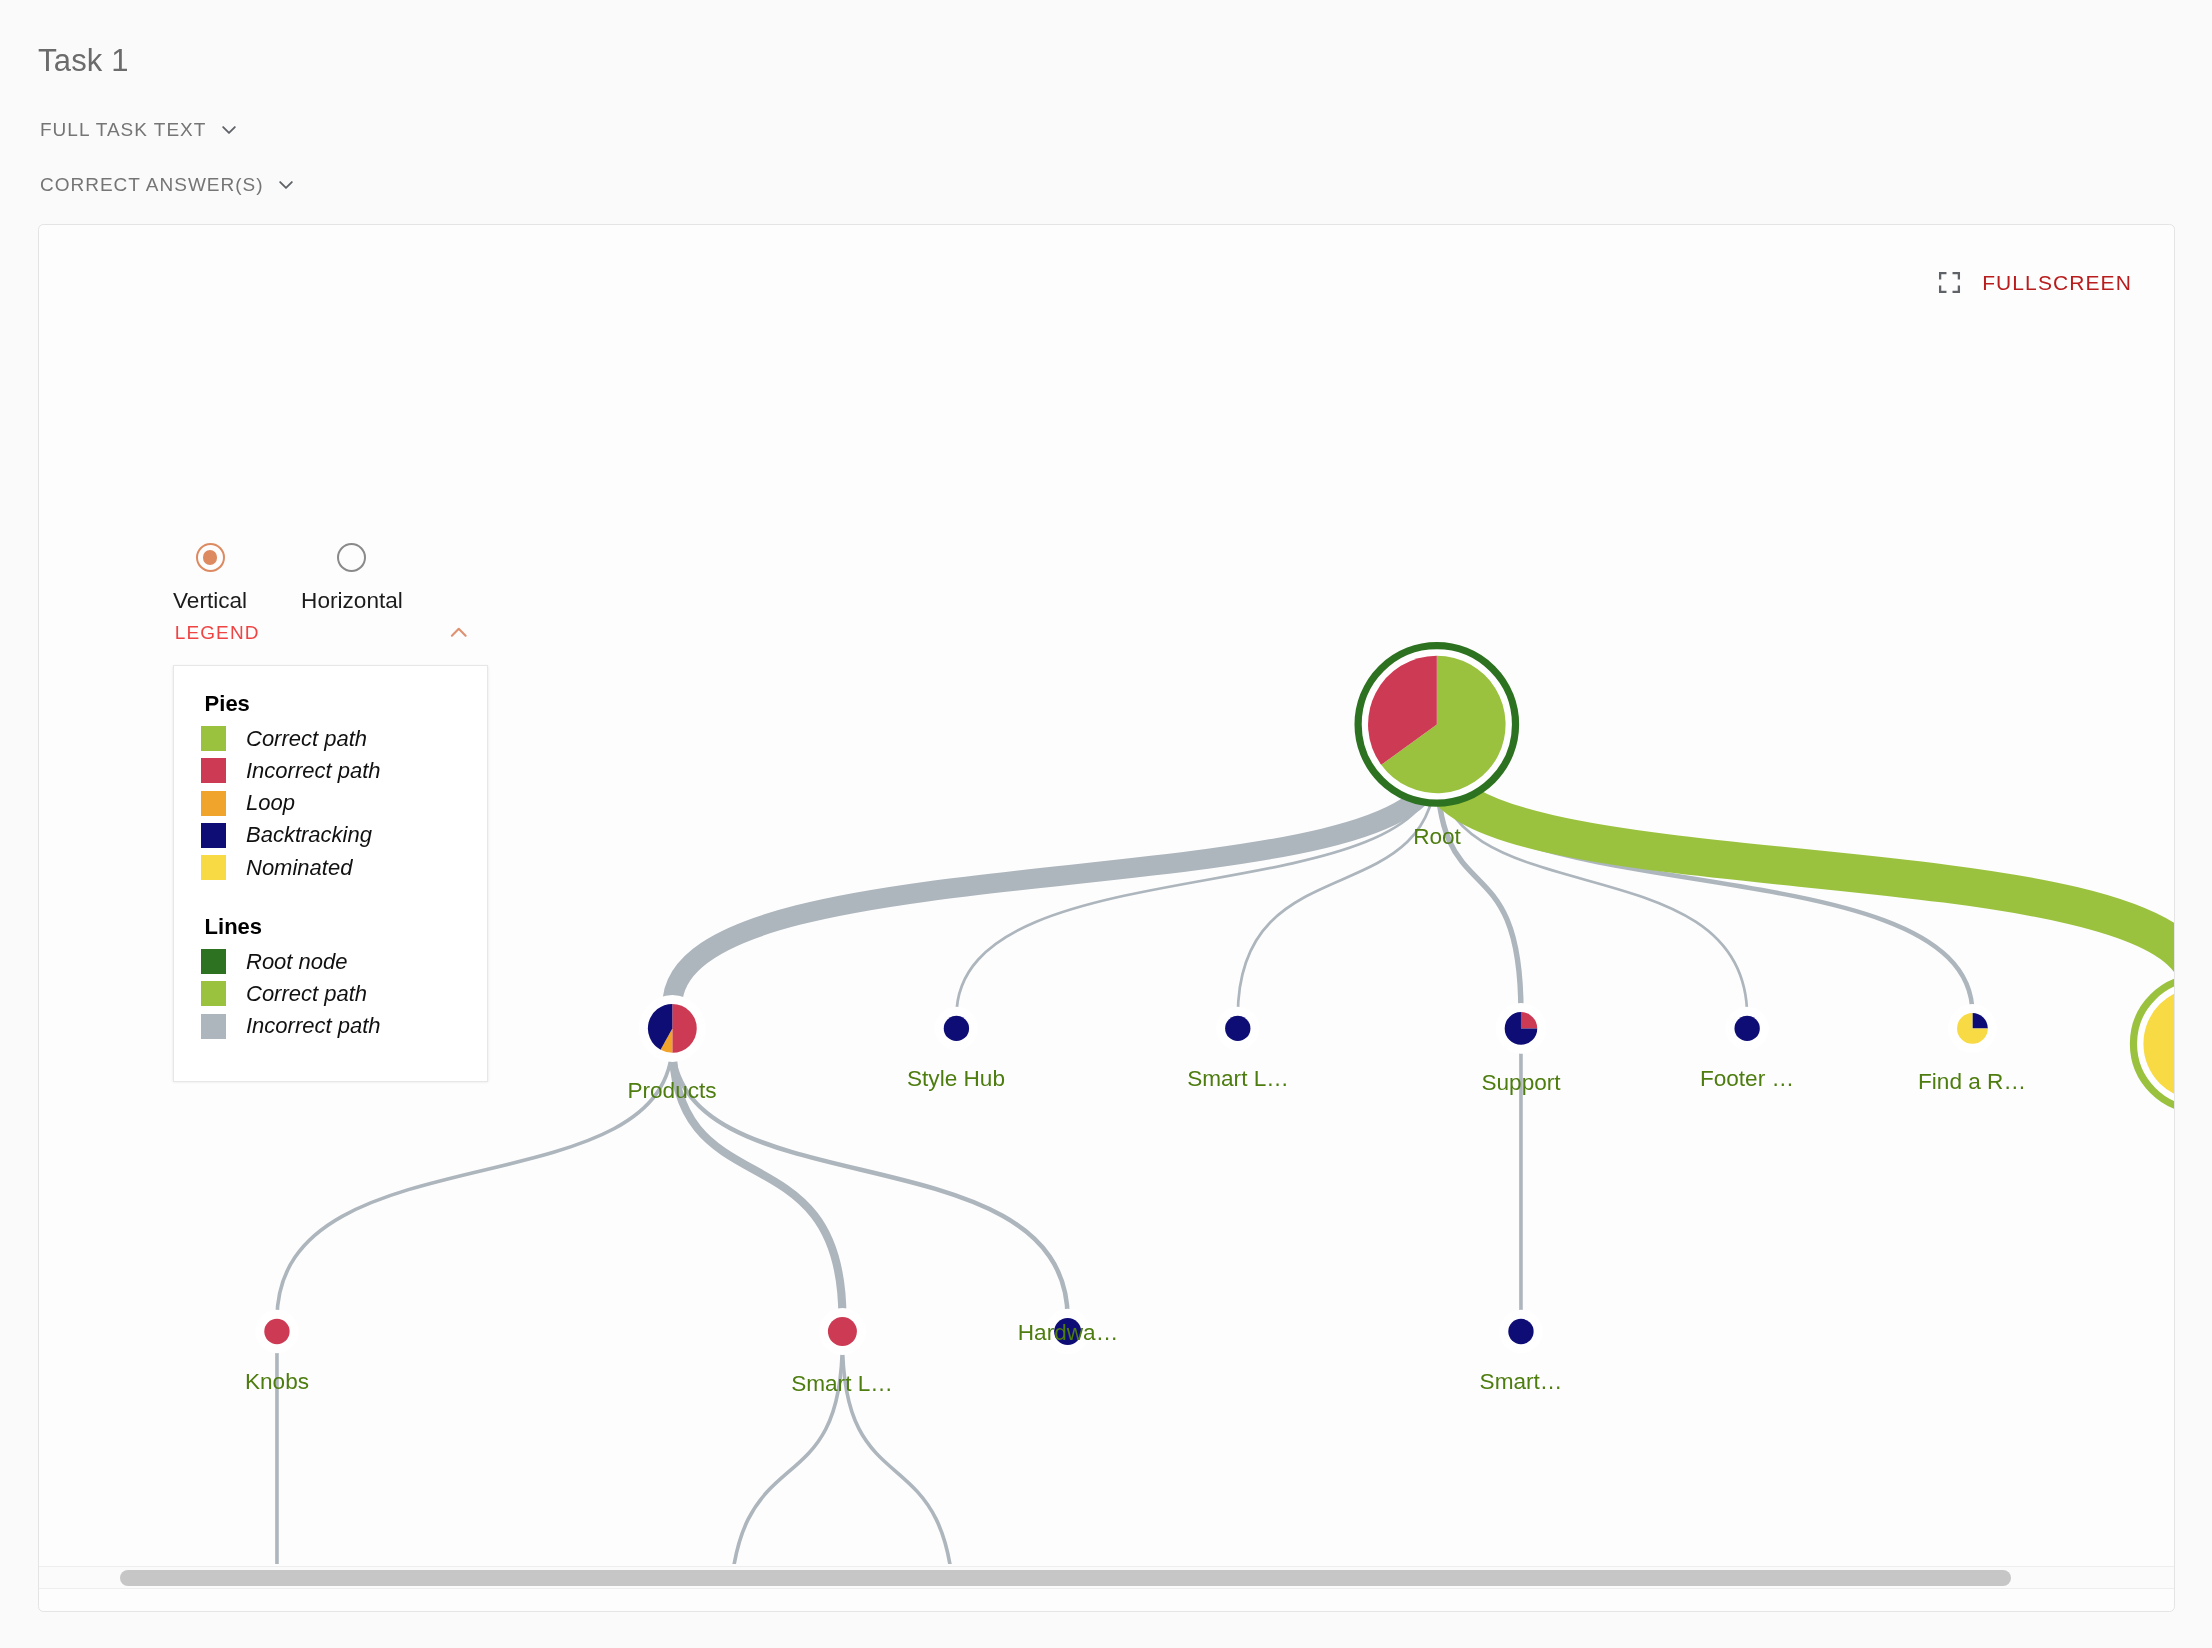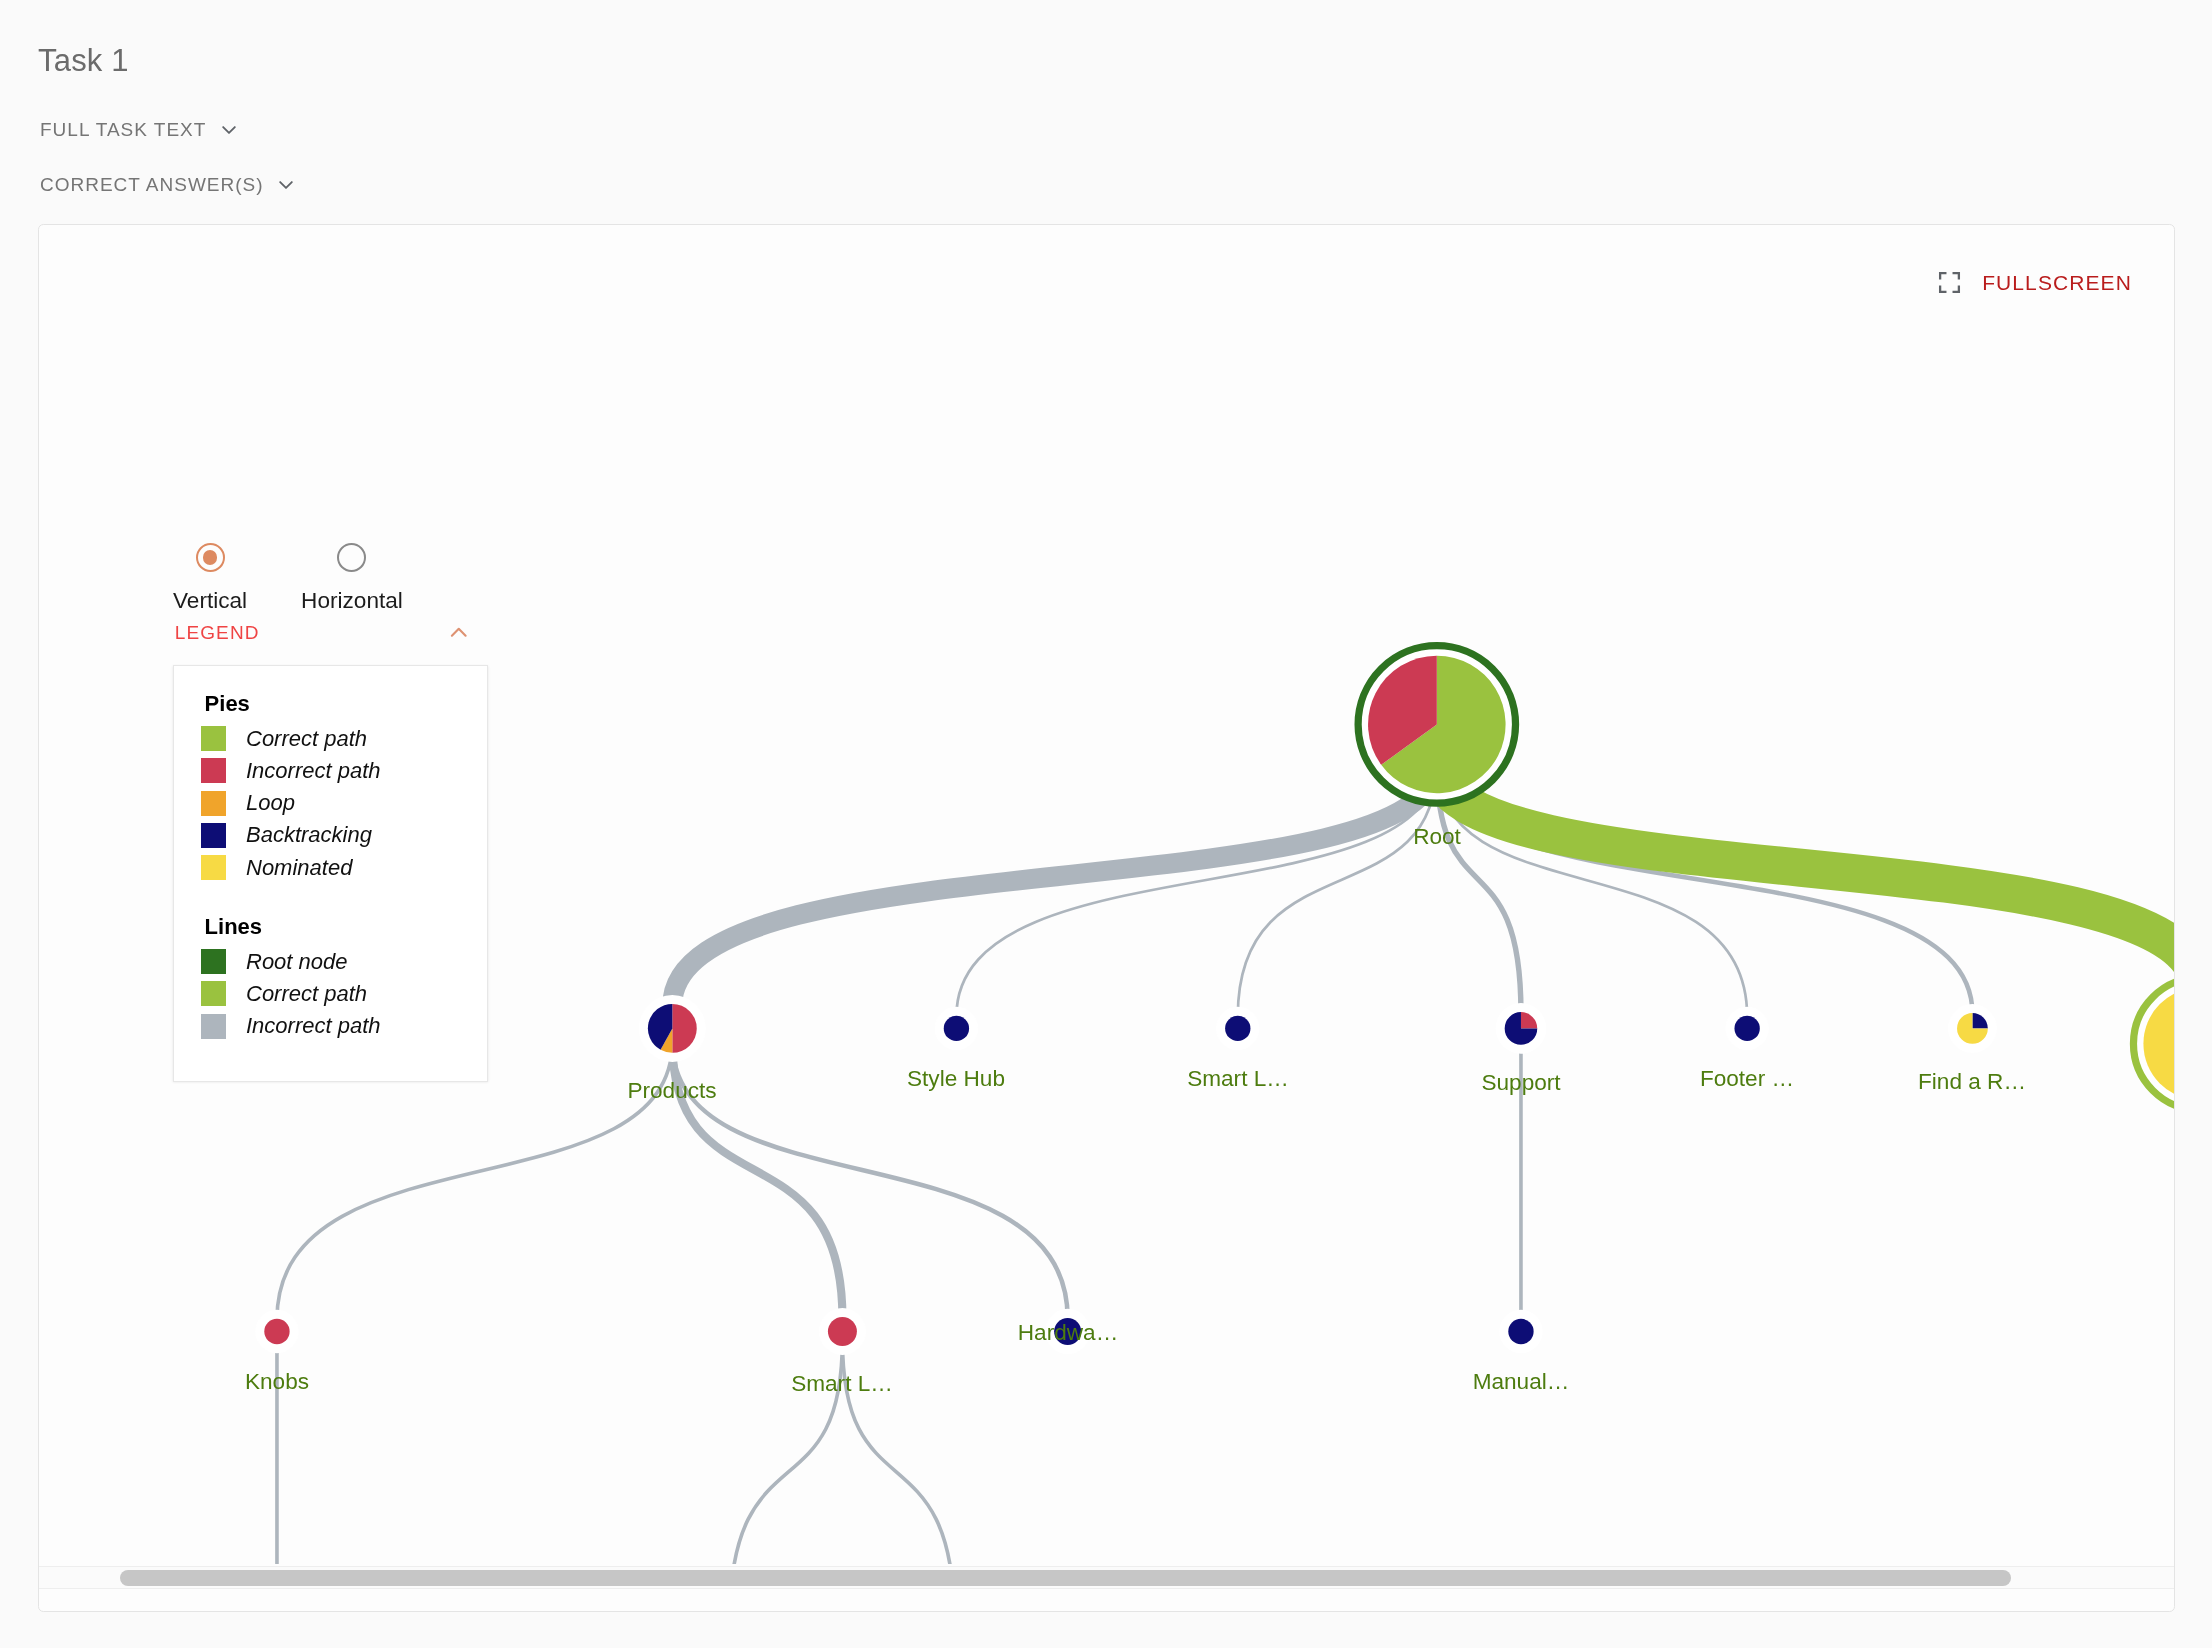--- a/index.html
+++ b/index.html
@@ -246,21 +246,21 @@
           <div class="node-label" style="left: 1398px; top: 599px;">Root</div>
           <div class="node-label" style="left: 633px; top: 853px;">Products</div>
           <div class="node-label" style="left: 917px; top: 841px;">Style Hub</div>
           <div class="node-label" style="left: 1199px; top: 841px;">Smart L…</div>
           <div class="node-label" style="left: 1482px; top: 845px;">Support</div>
           <div class="node-label" style="left: 1708px; top: 841px;">Footer …</div>
           <div class="node-label" style="left: 1933px; top: 844px;">Find a R…</div>
           <div class="node-label" style="left: 238px; top: 1144px;">Knobs</div>
           <div class="node-label" style="left: 803px; top: 1146px;">Smart L…</div>
           <div class="node-label" style="left: 1029px; top: 1095px;">Hardwa…</div>
-          <div class="node-label" style="left: 1482px; top: 1144px;">Manual…</div>
+          <div class="node-label" style="left: 1482px; top: 1144px;">Smart…</div>
         </div>
     </div>
 
     <div class="fullscreen-btn">
       <span class="fullscreen-icon">
         <svg width="25" height="25" viewBox="0 0 24 24">
           <path d="M3 8 V3 H8 M16 3 H21 V8 M21 16 V21 H16 M8 21 H3 V16" fill="none" stroke="#5f6368" stroke-width="2.2" stroke-linecap="square"></path>
         </svg>
       </span>
       <span class="fullscreen-label">FULLSCREEN</span>

